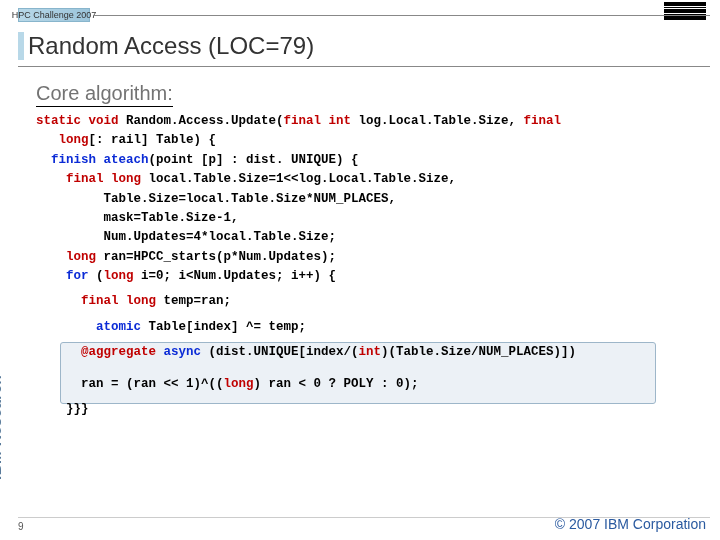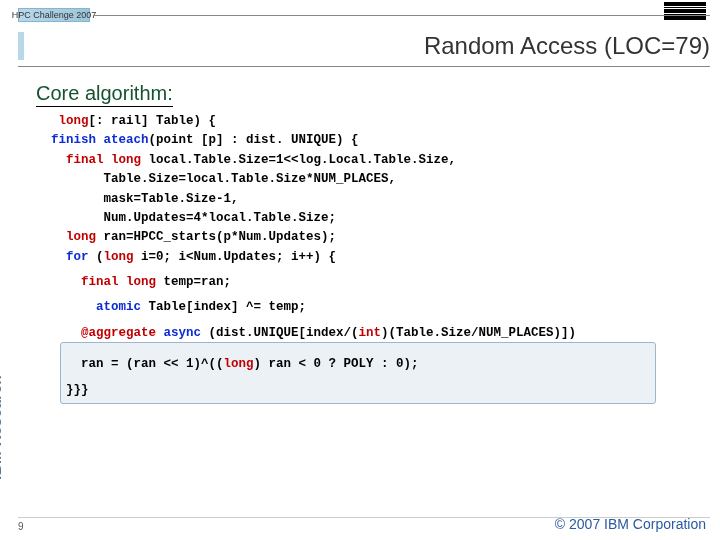--- a/index.html
+++ b/index.html
@@ -50,42 +50,41 @@
     justify-content: space-between;
   }
   .ibm-logo .bar { height: 1.6px; background: #000; }
   .title-row {
     position: absolute;
     top: 32px;
     left: 18px;
     right: 10px;
     border-bottom: 1px solid #888;
     padding: 0 0 6px 8px;
-    text-align: right;
   }
   .title-accent {
     position: absolute;
     left: 0;
     top: 0;
     width: 6px;
     height: 28px;
     background: #b8d8e8;
   }
   .title-text {
     font-size: 24px;
     color: #333;
     font-weight: normal;
     margin-left: 2px;
   }
   .sub-heading {
     position: absolute;
     top: 82px;
     left: 36px;
     font-size: 20px;
-    color: #14532d;
+    color: #737373;
     border-bottom: 1px solid #000;
     padding-bottom: 1px;
   }
   .code-block {
     position: absolute;
     top: 112px;
     left: 36px;
     right: 18px;
     font-family: "Courier New", monospace;
     font-size: 12.5px;
@@ -164,20 +163,21 @@
 <div class="title-row">
   <div class="title-accent"></div>
   <div class="title-text">Random Access (LOC=79)</div>
 </div>
 
 <div class="sub-heading">Core algorithm:</div>
 
 <div class="highlight-box"></div>
 
 <div class="code-block">
+  <div class="line"><span class="kw-red">static void</span><span> Random.Access.Update(</span><span class="kw-red">final int</span><span> log.Local.Table.Size, </span><span class="kw-red">final</span></div>
   <div class="line"><span class="kw-red">   long</span><span>[: rail] Table) {</span></div>
   <div class="line"><span class="kw-blue">  finish ateach</span><span>(point [p] : dist. UNIQUE) {</span></div>
   <div class="line"><span class="kw-red">    final long</span><span> local.Table.Size=1&lt;&lt;log.Local.Table.Size,</span></div>
   <div class="line"><span>         Table.Size=local.Table.Size*NUM_PLACES,</span></div>
   <div class="line"><span>         mask=Table.Size-1,</span></div>
   <div class="line"><span>         Num.Updates=4*local.Table.Size;</span></div>
   <div class="line"><span class="kw-red">    long</span><span> ran=HPCC_starts(p*Num.Updates);</span></div>
   <div class="line"><span class="kw-blue">    for</span><span> (</span><span class="kw-red">long</span><span> i=0; i&lt;Num.Updates; i++) {</span></div>
   <div class="line" style="margin-top:6px"><span class="kw-red">      final long</span><span> temp=ran;</span></div>
   <div class="line" style="margin-top:6px"><span class="kw-blue">        atomic</span><span> Table[index] ^= temp;</span></div>

